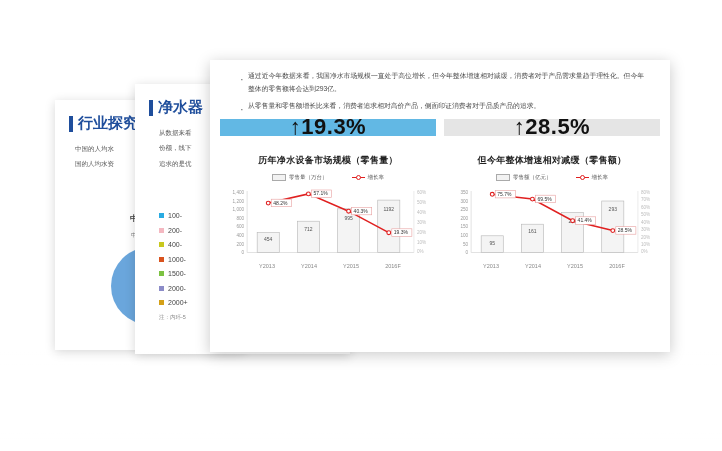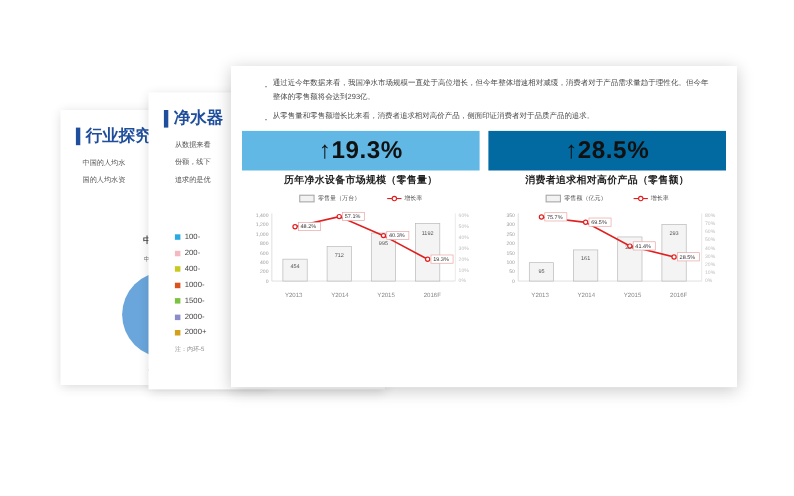--- a/index.html
+++ b/index.html
@@ -61,26 +61,26 @@
     position:relative;padding-left:8px;text-align:justify;
   }
   .main-bullets li::before{
     content:"·";position:absolute;left:0;top:-1px;font-size:11px;color:#666;
   }
 
   .panels{display:flex;gap:8px;margin:6px 10px 0 10px;}
   .panel{flex:1;display:flex;flex-direction:column;}
 
   .banner{
-    height:36px;display:flex;align-items:center;justify-content:center;
+    height:17px;display:flex;align-items:center;justify-content:center;
     font-size:22px;font-weight:bold;color:#111;letter-spacing:.5px;
   }
   .panel-title{
     text-align:center;font-size:9px;font-weight:bold;color:#222;
-    margin-top:2px;letter-spacing:.3px;
+    margin-top:18px;letter-spacing:.3px;
   }
   .chart-legend{
     display:flex;justify-content:center;gap:24px;margin-top:7px;
     font-size:5.5px;color:#555;
   }
   .chart-legend span{display:flex;align-items:center;gap:3px;}
   .lg-bar{width:12px;height:5px;border:1px solid #aaa;background:#f2f2f2;display:inline-block;}
   .lg-line{width:13px;height:5px;display:inline-block;position:relative;}
   .lg-line::before{content:"";position:absolute;top:2px;left:0;width:13px;height:1.4px;background:#E02020;}
   .lg-line::after{content:"";position:absolute;top:.5px;left:4.5px;width:3px;height:3px;border-radius:50%;border:1.2px solid #E02020;background:#fff;}
@@ -241,22 +241,22 @@
         </div>
         <div class="xaxis">
           <div>Y2013</div>
           <div>Y2014</div>
           <div>Y2015</div>
           <div>2016F</div>
         </div>
       </div>
 
       <div class="panel">
-        <div class="banner" style="background:#0369a1">↑28.5%</div>
-        <div class="panel-title">消费者追求相对高价产品（零售额）</div>
+        <div class="banner" style="background:#e5e5e5">↑28.5%</div>
+        <div class="panel-title">但今年整体增速相对减缓（零售额）</div>
         <div class="chart-legend">
           <span>
               <i class="lg-bar"></i>
               <em style="font-style:normal">零售额（亿元）</em>
             </span>
           <span>
               <i class="lg-line"></i>
               <em style="font-style:normal">增长率</em>
             </span>
         </div>

